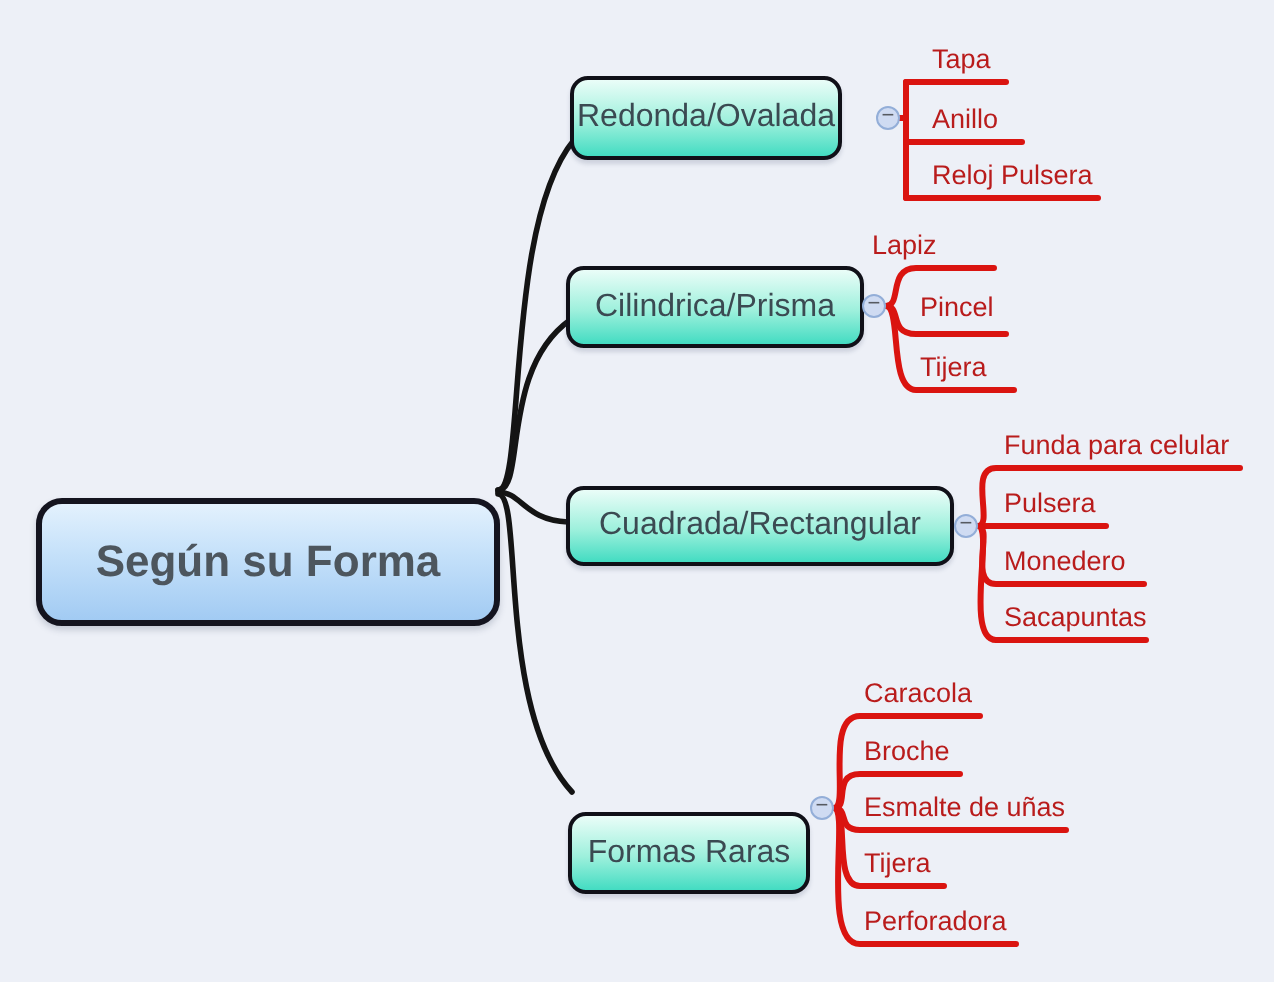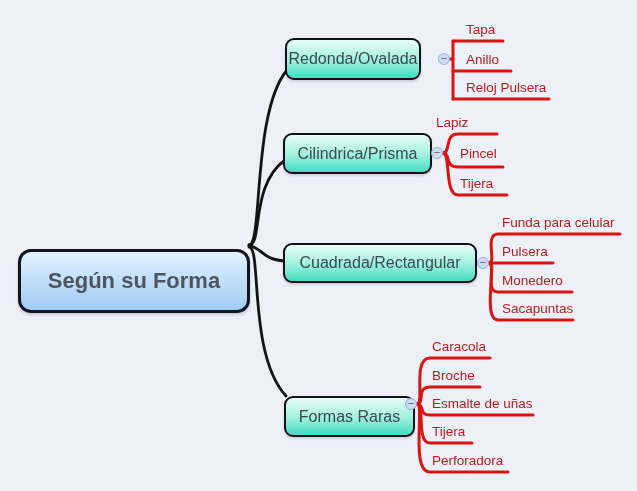--- a/index.html
+++ b/index.html
@@ -27,21 +27,21 @@
     border:2.5px solid #101018;border-radius:9px;
     background:linear-gradient(180deg,#eafdf8 0%,#9df0dc 55%,#43dcc2 100%);
     display:flex;align-items:center;justify-content:center;
     font-size:16px;color:#3b4a52;
     box-shadow:0 2px 2px rgba(80,90,120,0.2);
     cursor:default;
   }
   .topic.t1{left:285px;top:38px;width:136px;height:42px;}
   .topic.t2{left:283px;top:133px;width:149px;height:41px;}
   .topic.t3{left:283px;top:243px;width:194px;height:40px;}
-  .topic.t4{left:284px;top:396px;width:131px;height:41px;}
+  .topic.t4{left:284px;top:406px;width:121px;height:41px;}
   .leaf{
     position:absolute;height:18px;line-height:18px;
     font-size:13.5px;color:#b91c1c;white-space:nowrap;cursor:default;
   }
   .collapse{
     position:absolute;width:12px;height:12px;border-radius:50%;
     box-sizing:border-box;
     background:#cfdbf2;border:1px solid #93aed8;
     color:#565a61;font-size:11px;line-height:9px;text-align:center;
     cursor:pointer;

